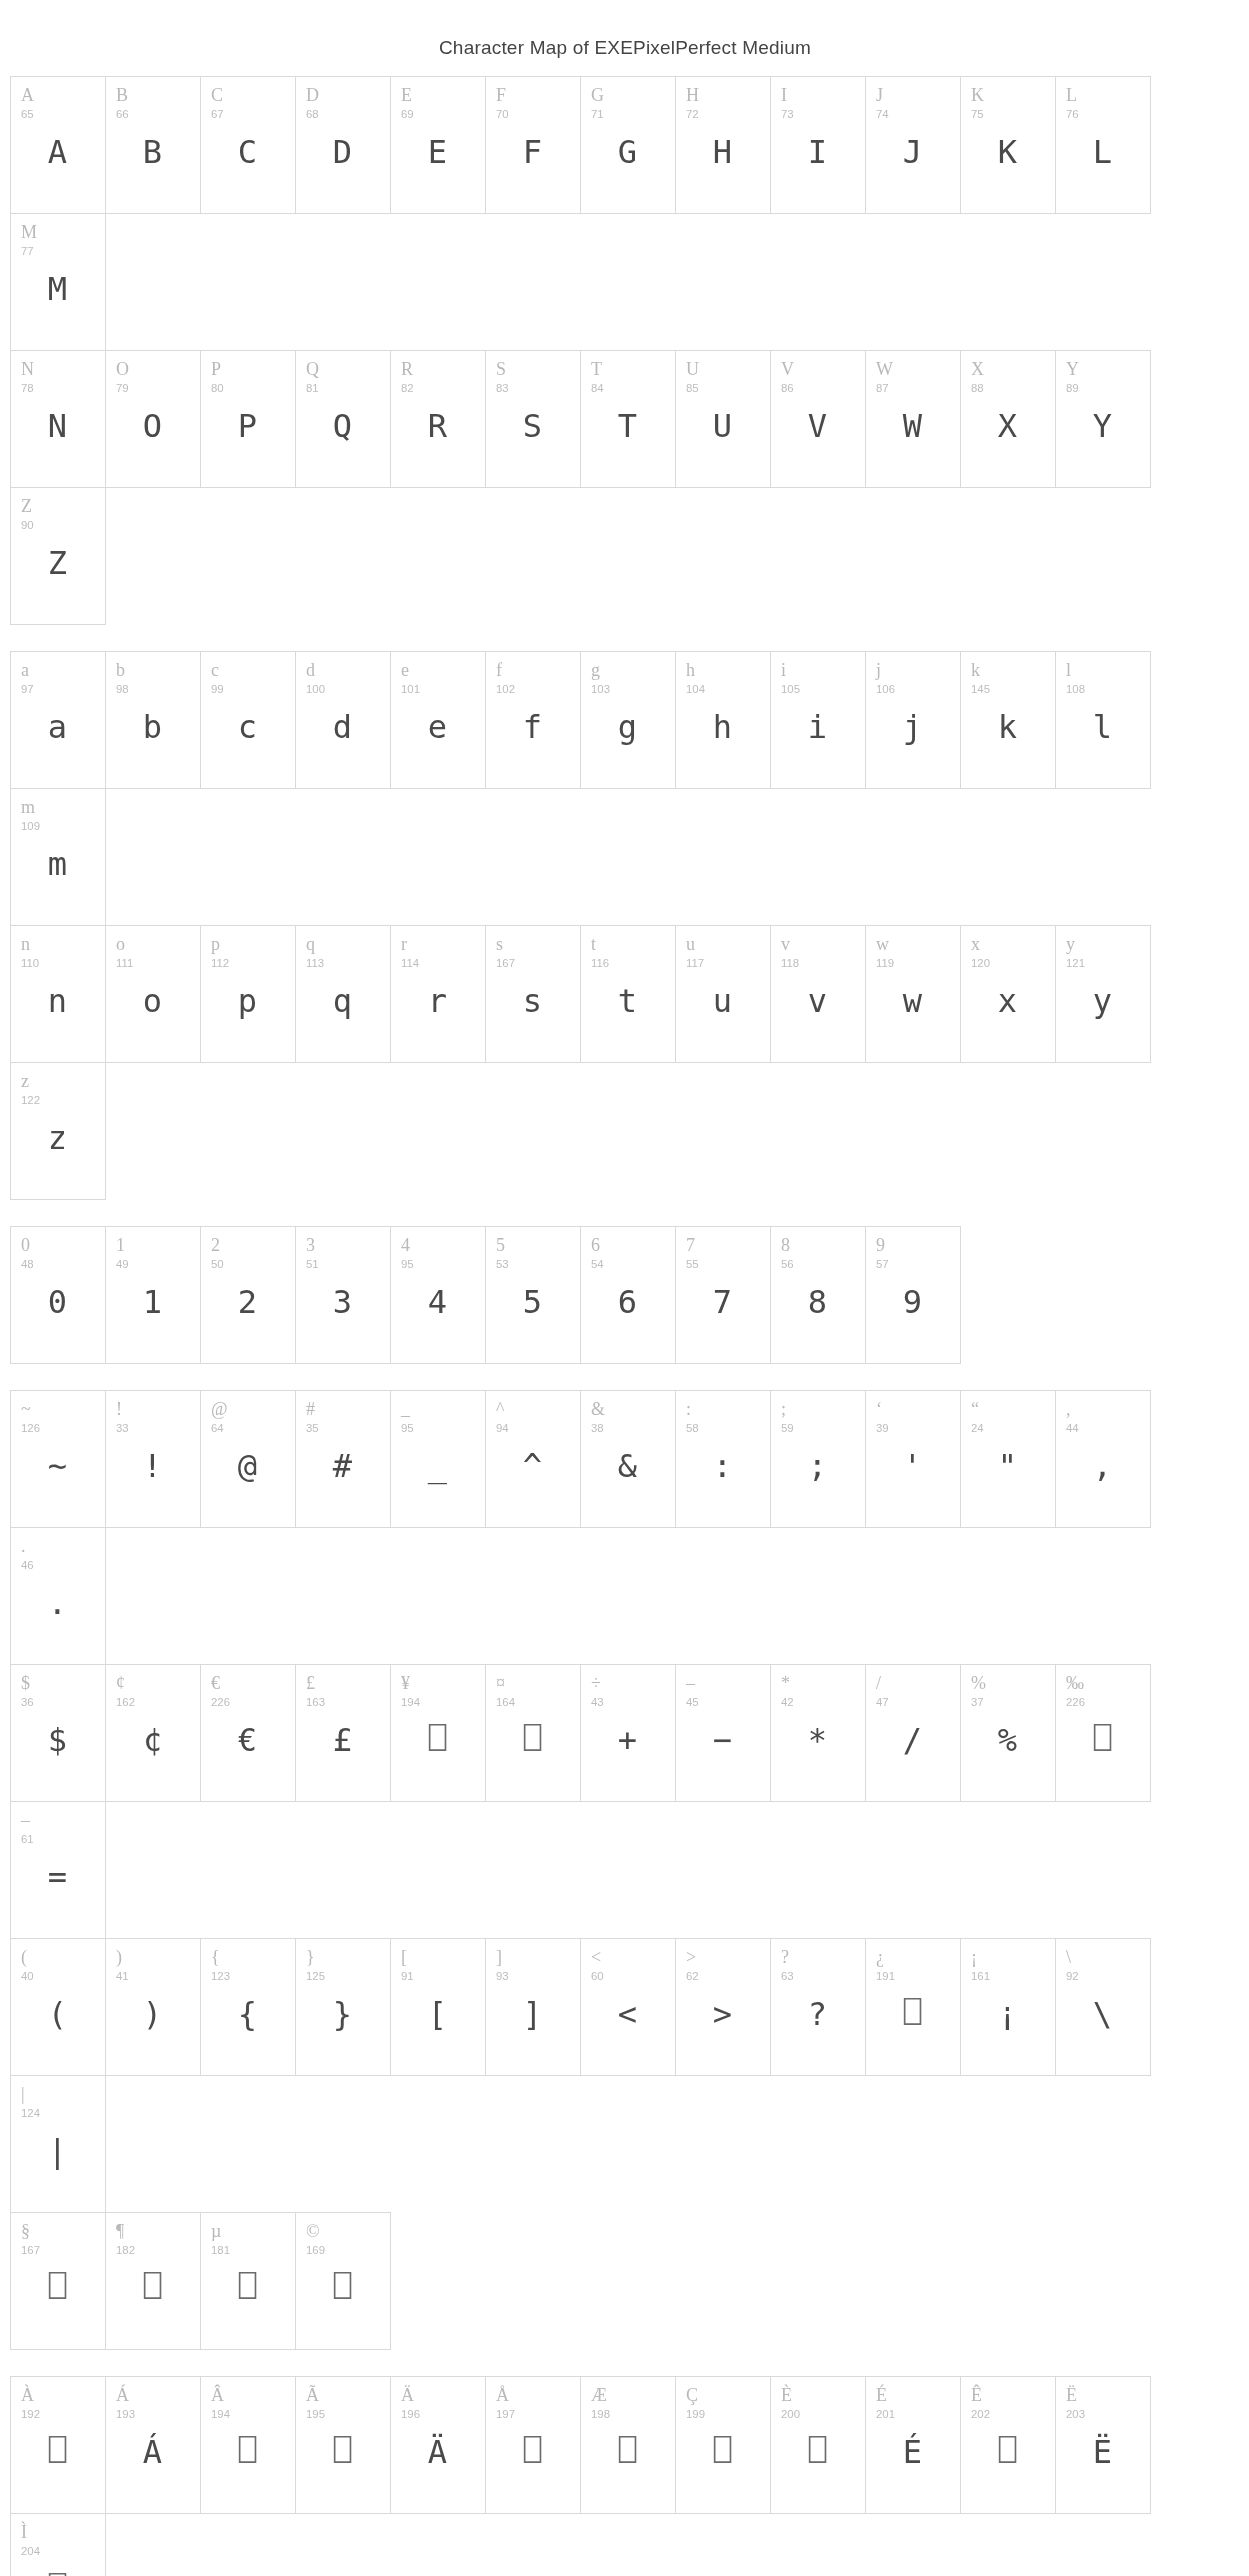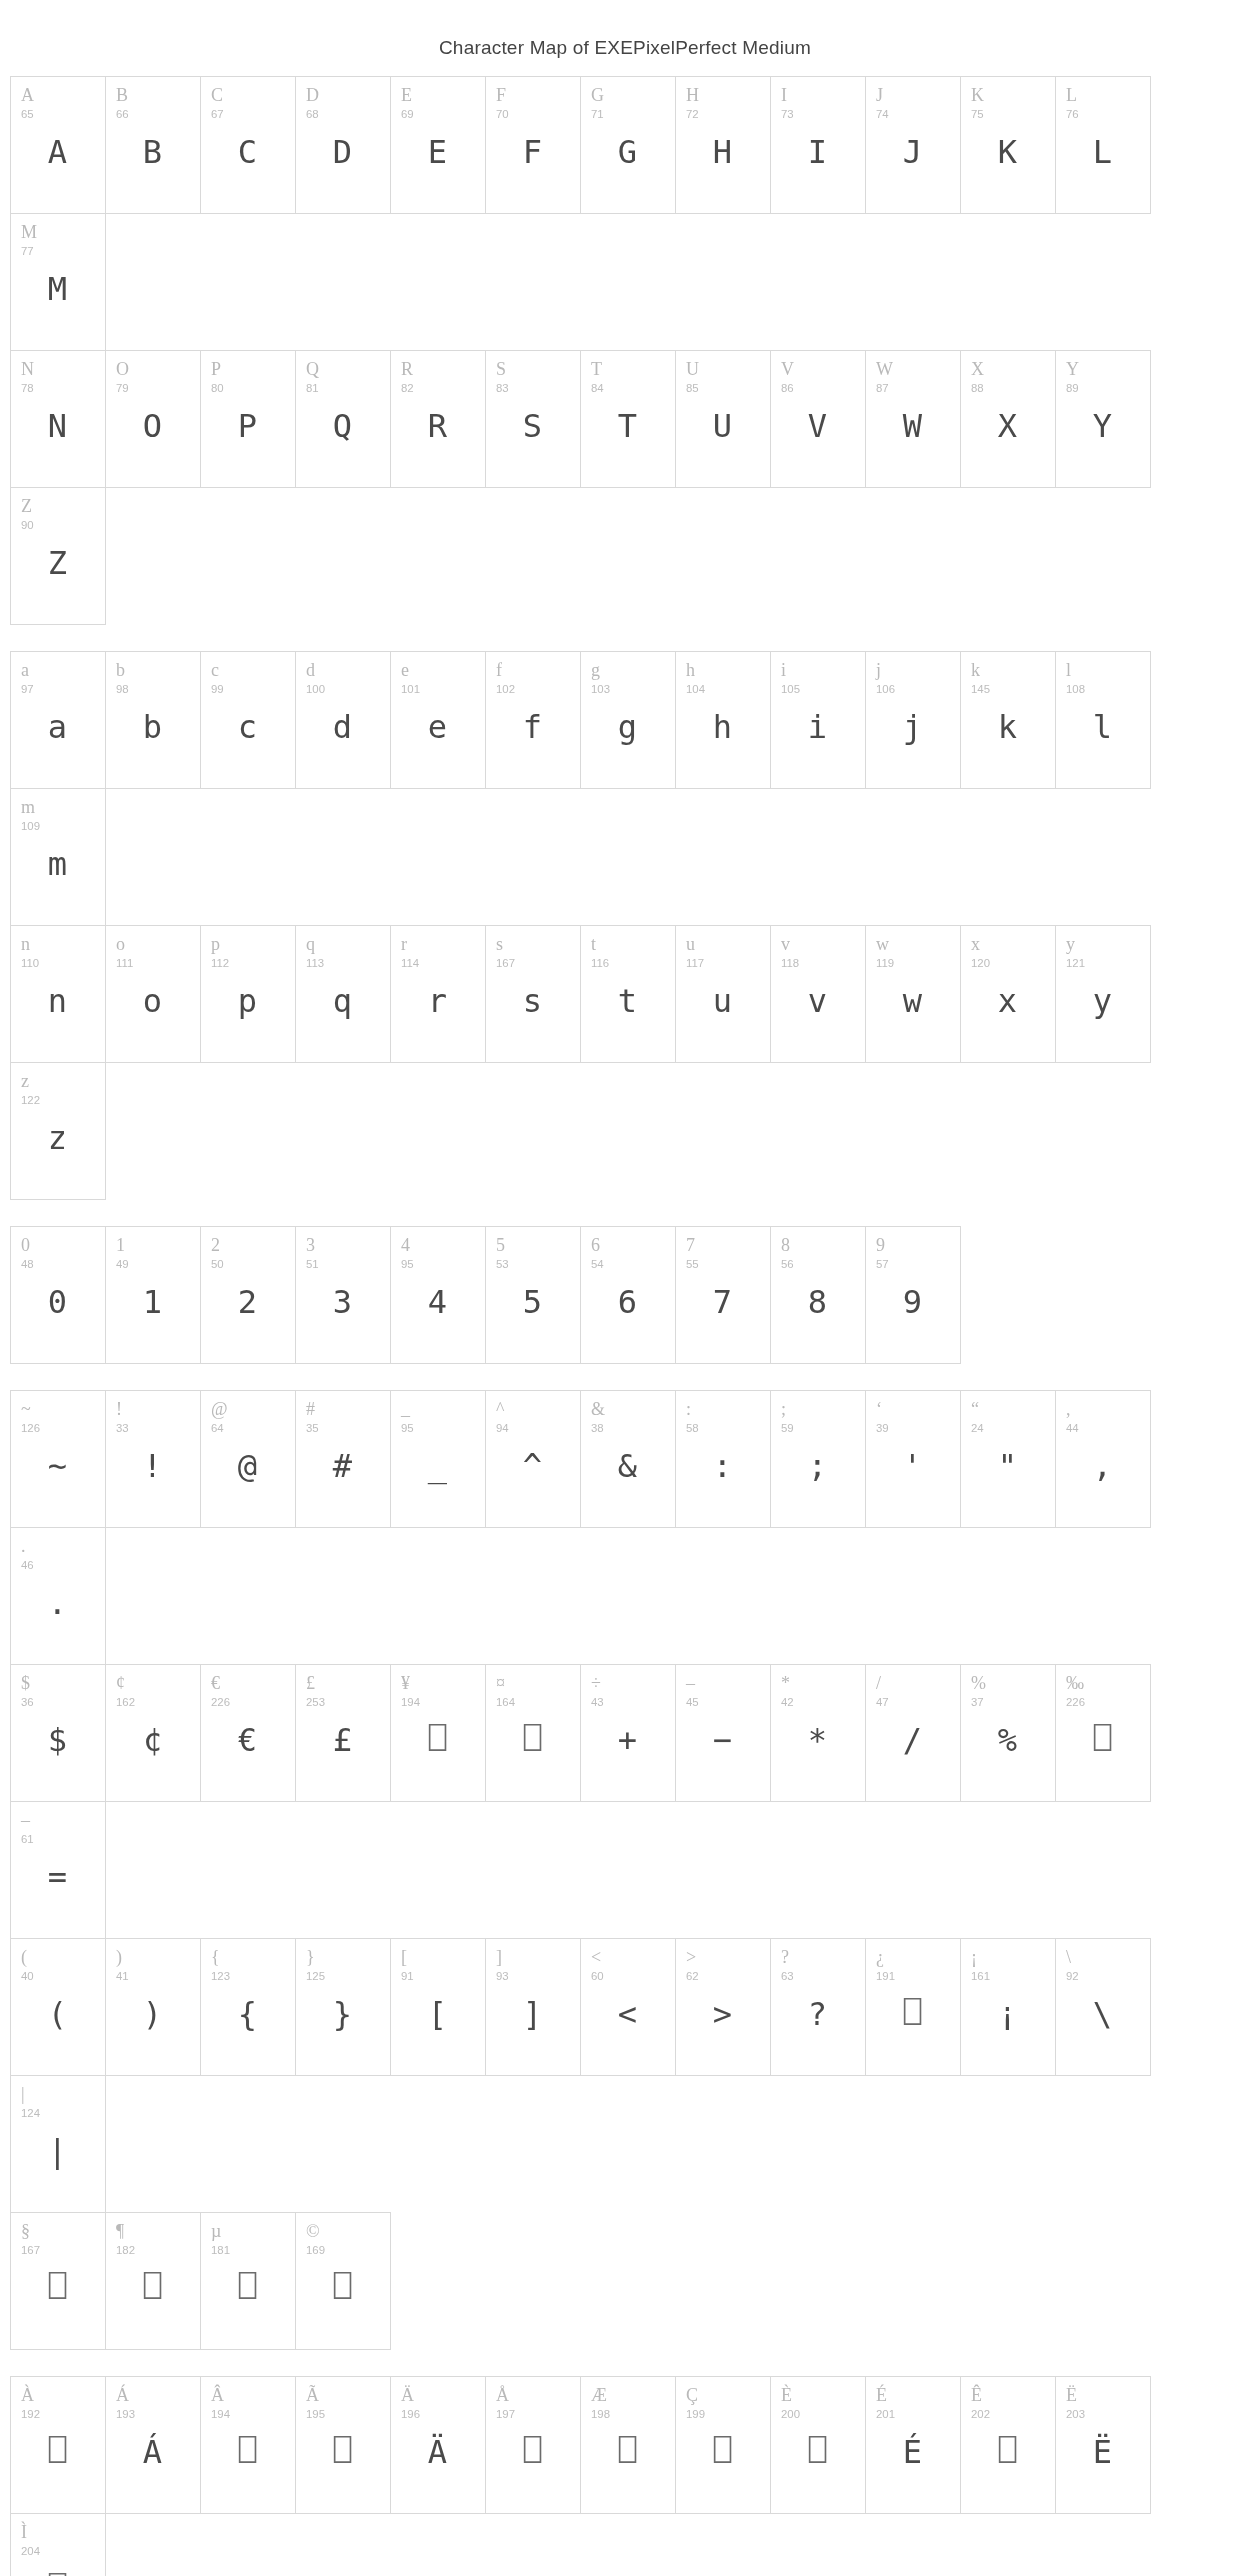--- a/index.html
+++ b/index.html
@@ -495,21 +495,21 @@
             <div class="code">162</div>
             <div class="sample">¢</div>
           </div>
           <div class="cell">
             <div class="glyph-name">€</div>
             <div class="code">226</div>
             <div class="sample">€</div>
           </div>
           <div class="cell">
             <div class="glyph-name">£</div>
-            <div class="code">253</div>
+            <div class="code">163</div>
             <div class="sample">£</div>
           </div>
           <div class="cell">
             <div class="glyph-name">¥</div>
             <div class="code">194</div>
             <div class="sample missing">⎕</div>
           </div>
           <div class="cell">
             <div class="glyph-name">¤</div>
             <div class="code">164</div>

